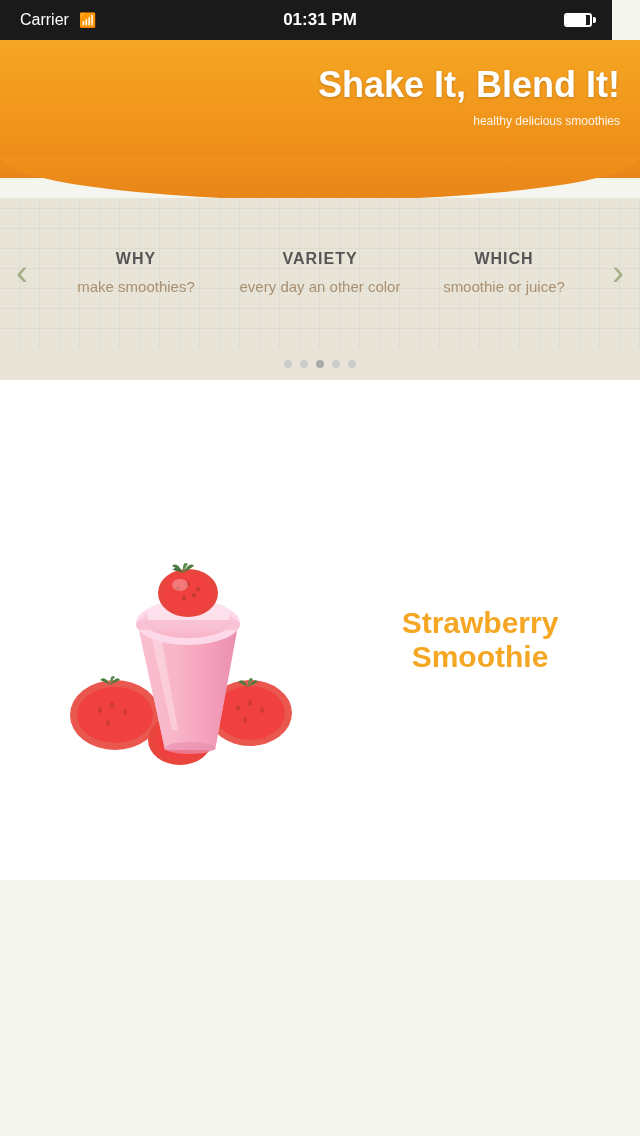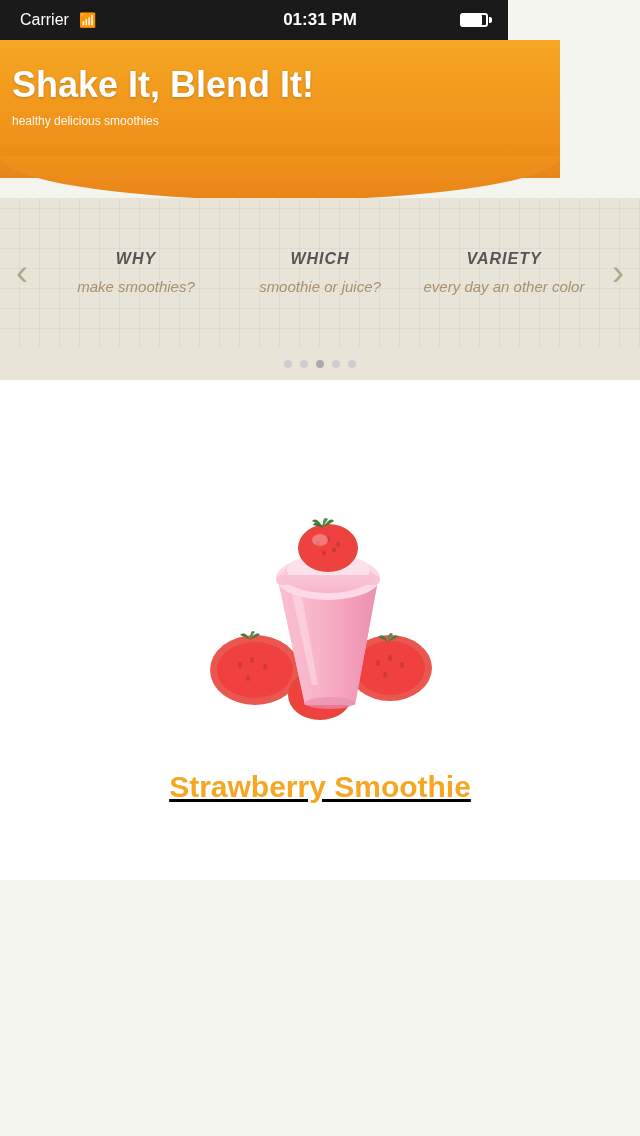--- a/index.html
+++ b/index.html
@@ -9,21 +9,21 @@
       width: 640px;
       height: 1136px;
       background: #f5f5f0;
       font-family: 'Helvetica Neue', Helvetica, Arial, sans-serif;
       overflow: hidden;
       position: relative;
     }
 
     
     .status-bar {
-      width: 508px;
+      width: 612px;
       height: 40px;
       background: #1a1a1a;
       display: flex;
       align-items: center;
       justify-content: space-between;
       padding: 0 20px;
       color: white;
       font-size: 16px;
       font-weight: 500;
       text-align: right;
@@ -67,24 +67,24 @@
     }
     .battery-fill {
       width: 85%;
       height: 100%;
       background: white;
       border-radius: 1px;
     }
 
     
     .header {
-      width: 560px;
+      width: 640px;
       background: linear-gradient(180deg, #f5a623 0%, #f0921a 70%, #e8851a 100%);
-      padding: 24px 20px 50px 12px;
-      text-align: left;
+      padding: 24px 20px 50px 28px;
+      text-align: right;
       position: relative;
     }
     .header::after {
       content: '';
       position: absolute;
       bottom: -22px;
       left: 0;
       width: 100%;
       height: 44px;
       background: linear-gradient(180deg, #f0921a 0%, #e8851a 100%);
@@ -143,21 +143,20 @@
       display: flex;
       flex: 1;
       justify-content: space-around;
       align-items: flex-start;
     }
 
     .nav-item {
       text-align: center;
       flex: 1;
       padding: 0 8px;
-      font-style: italic;
     }
 
     .nav-item-title {
       font-size: 16px;
       font-weight: 700;
       color: #555;
       letter-spacing: 1px;
       text-transform: uppercase;
       margin-bottom: 8px;
     }
@@ -184,24 +183,23 @@
     }
     .dot.active {
       background: #aaa;
     }
 
     
     .main-content {
       background: white;
       padding: 40px 20px 30px 20px;
       display: flex;
-      flex-direction: column;
+      flex-direction: row;
       align-items: center;
       min-height: 500px;
-      text-decoration: underline;
     }
 
     
     .smoothie-image-container {
       width: 320px;
       height: 320px;
       position: relative;
       margin-bottom: 20px;
     }
 
@@ -242,26 +240,26 @@
 
 <div class="nav-section">
   <div class="nav-arrow">‹</div>
 
   <div class="nav-items">
     <div class="nav-item">
       <div class="nav-item-title">WHY</div>
       <div class="nav-item-desc">make smoothies?</div>
     </div>
     <div class="nav-item">
+      <div class="nav-item-title">VARIETY</div>
+      <div class="nav-item-desc">every day an other color</div>
+    </div>
+    <div class="nav-item">
       <div class="nav-item-title">WHICH</div>
       <div class="nav-item-desc">smoothie or juice?</div>
-    </div>
-    <div class="nav-item">
-      <div class="nav-item-title">VARIETY</div>
-      <div class="nav-item-desc">every day an other color</div>
     </div>
   </div>
 
   <div class="nav-arrow">›</div>
 </div>
 
 <div class="dots-indicator">
   <div class="dot"></div>
   <div class="dot"></div>
   <div class="dot active"></div>

